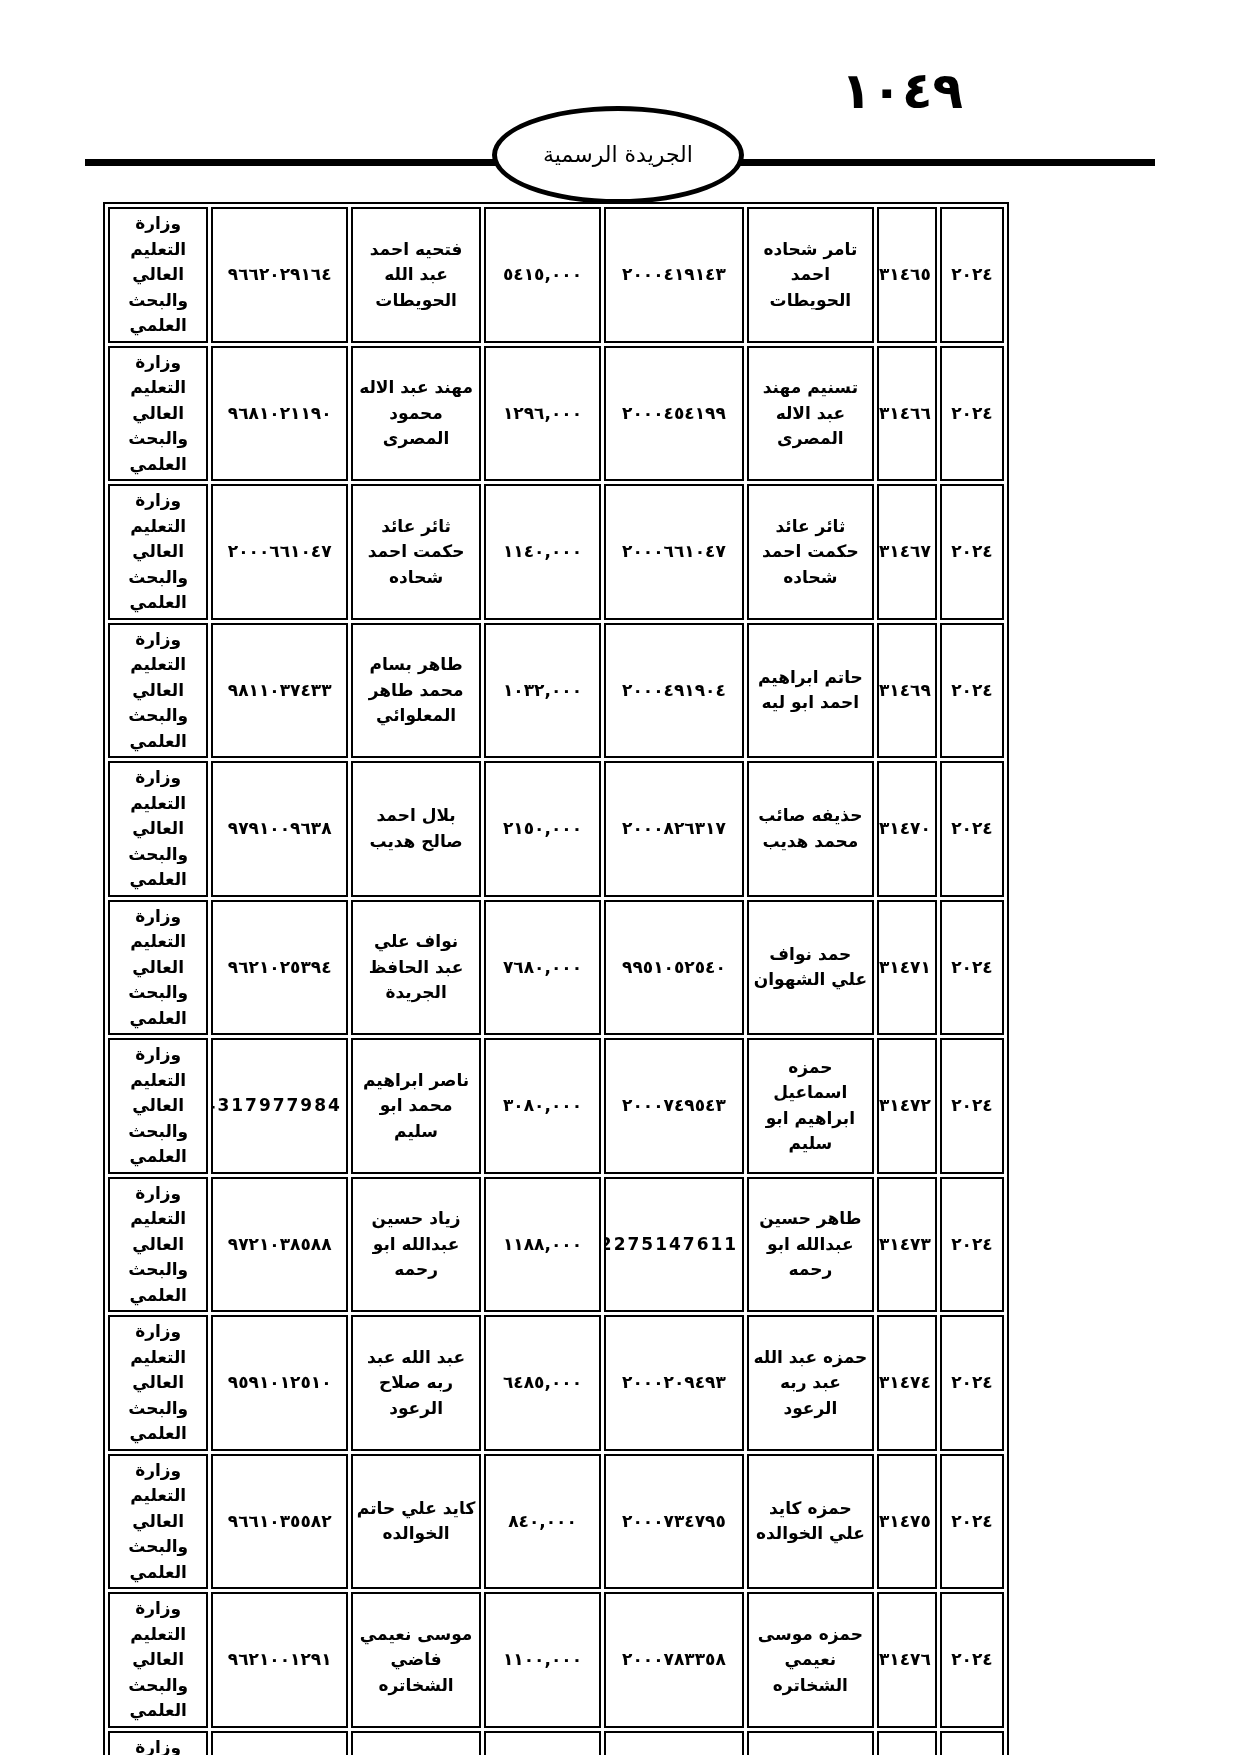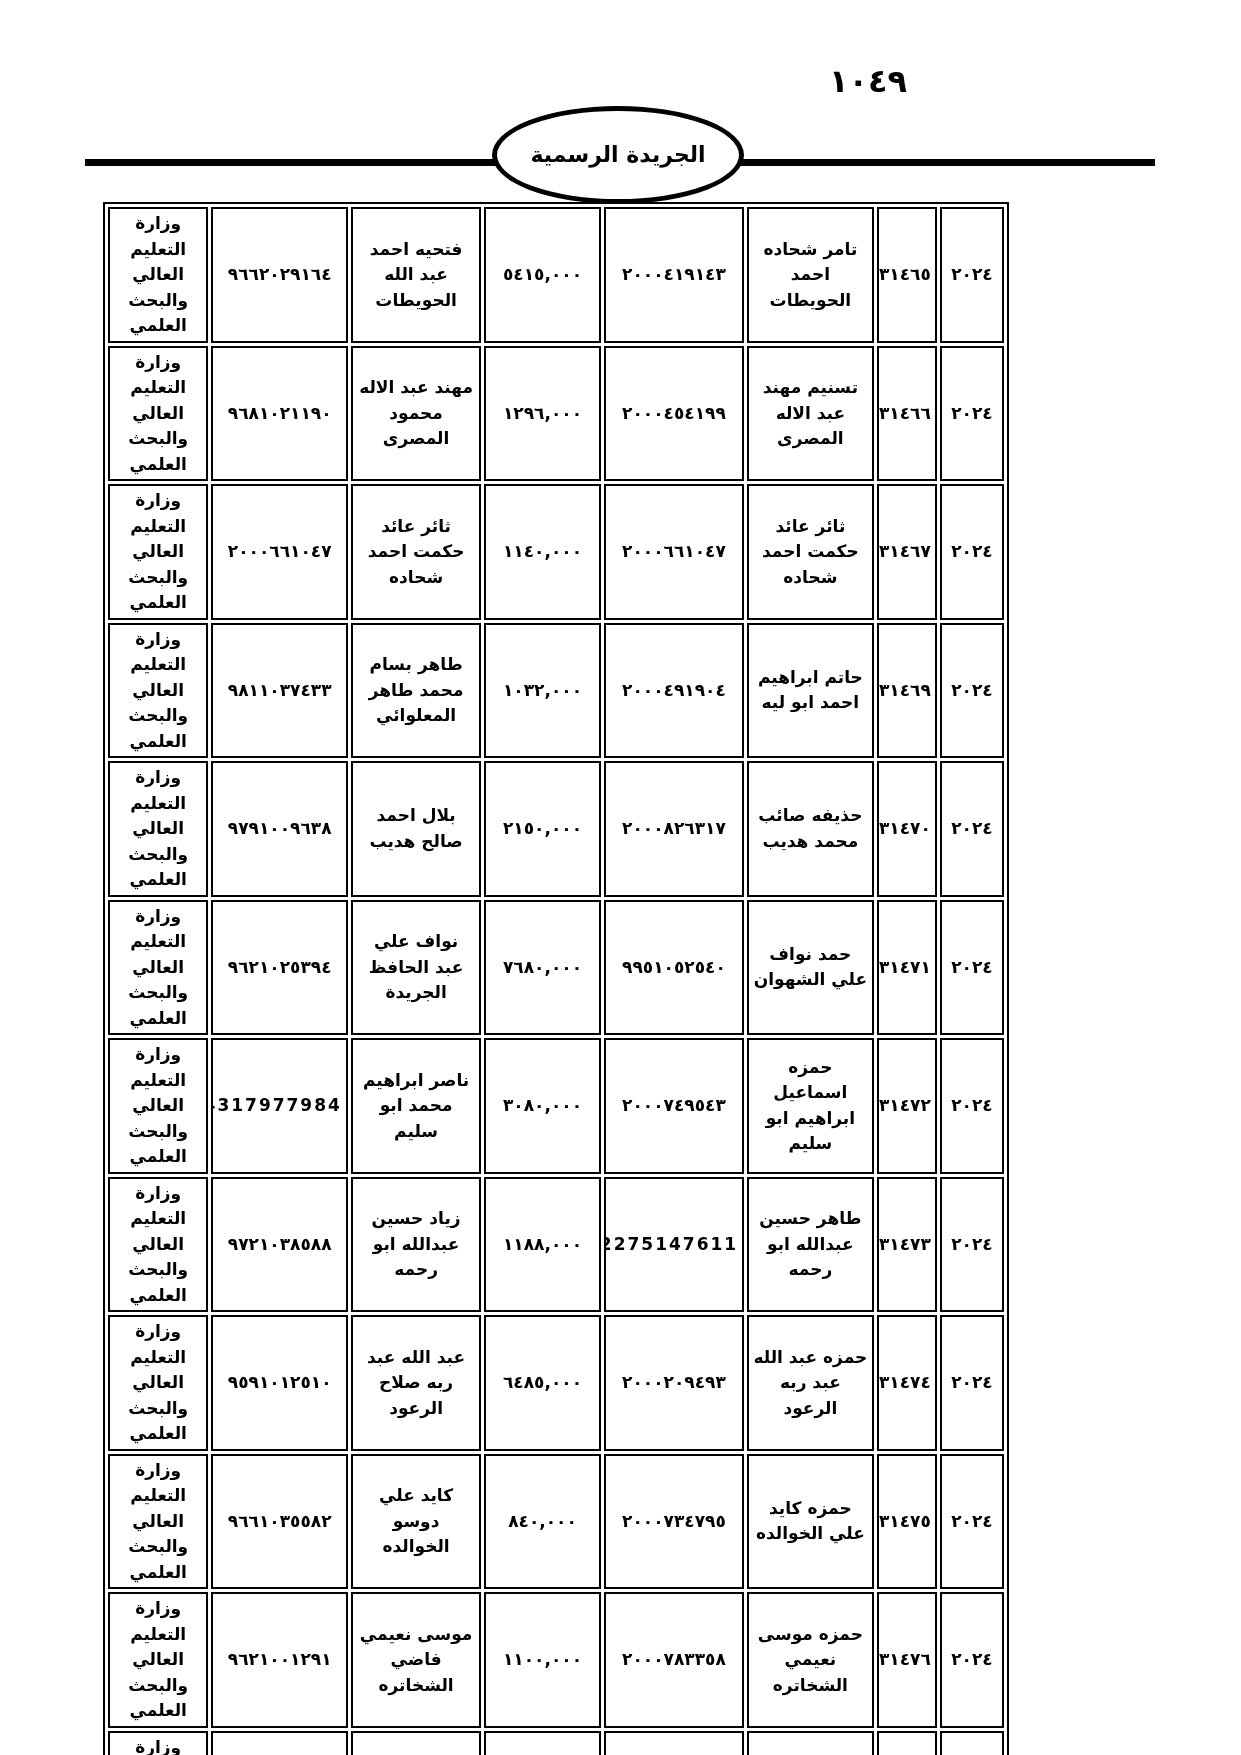--- a/index.html
+++ b/index.html
@@ -10,24 +10,24 @@
     width: 1241px;
     height: 1755px;
     margin: 0 auto;
     background: #ffffff;
     color: #000;
     overflow: hidden;
   }
   .page-number {
     position: absolute;
     top: 62px;
-    left: 806px;
+    left: 840px;
     width: 124px;
     text-align: center;
-    font-size: 32px;
+    font-size: 50px;
     font-weight: bold;
     letter-spacing: 4px;
     direction: rtl;
   }
   .rule-line {
     position: absolute;
     top: 159px;
     left: 85px;
     width: 1070px;
     height: 7px;
@@ -41,21 +41,21 @@
     height: 98px;
     background: #ffffff;
     border: 5px solid #000;
     border-radius: 50%;
     display: flex;
     align-items: center;
     justify-content: center;
   }
   .gazette-title {
     font-size: 22px;
-    font-weight: bold;
+    font-weight: normal;
     direction: rtl;
     padding-bottom: 2px;
   }
   table.data-table {
     position: absolute;
     top: 202px;
     left: 103px;
     width: 906px;
     direction: rtl;
     table-layout: fixed;
@@ -213,21 +213,21 @@
       <td class="num">٩٥٩١٠١٢٥١٠</td>
       <td class="ministry">وزارة التعليم العالي والبحث العلمي</td>
     </tr>
 
     <tr>
       <td class="num">٢٠٢٤</td>
       <td class="num">٣١٤٧٥</td>
       <td>حمزه كايد علي الخوالده</td>
       <td class="num">٢٠٠٠٧٣٤٧٩٥</td>
       <td class="num">٨٤٠,٠٠٠</td>
-      <td>كايد علي دوسو الخوالده</td>
+      <td>كايد علي حاتم الخوالده</td>
       <td class="num">٩٦٦١٠٣٥٥٨٢</td>
       <td class="ministry">وزارة التعليم العالي والبحث العلمي</td>
     </tr>
 
     <tr>
       <td class="num">٢٠٢٤</td>
       <td class="num">٣١٤٧٦</td>
       <td>حمزه موسى نعيمي الشخاتره</td>
       <td class="num">٢٠٠٠٧٨٣٣٥٨</td>
       <td class="num">١١٠٠,٠٠٠</td>

